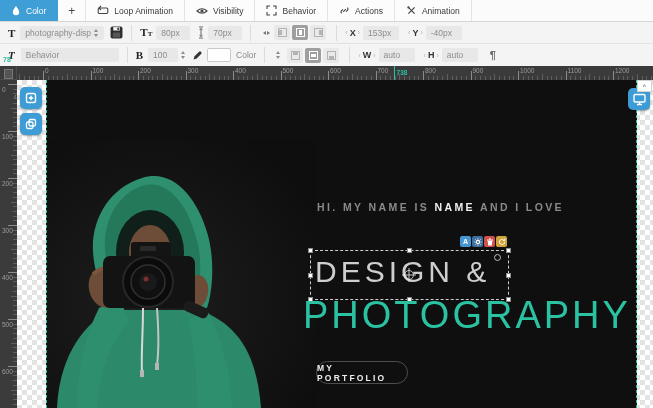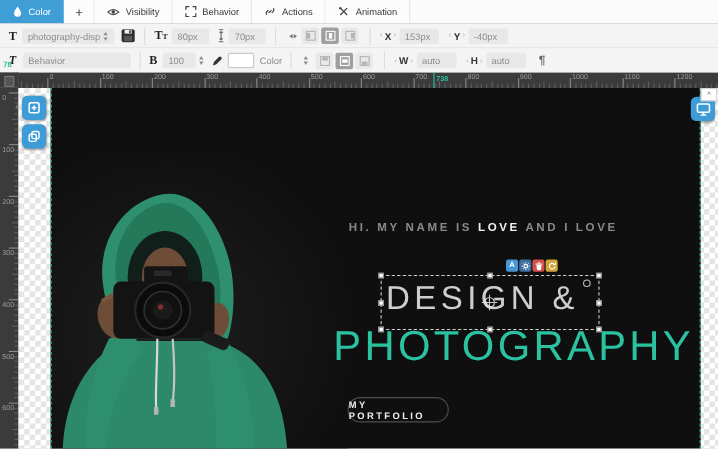--- a/index.html
+++ b/index.html
@@ -66,21 +66,21 @@
   .fb1{left:3px;top:7px;} .fb2{left:3px;top:33px;} .fb3{left:611px;top:8px;}
   .collapse{position:absolute;left:-3px;top:12px;color:#9a9a9a;font-size:8px;z-index:9;}
   .scrollup{position:absolute;left:620px;top:0;width:15px;height:12px;background:#fff;border:1px solid #d2d2d2;font-size:7px;color:#555;text-align:center;line-height:11px;box-sizing:border-box;z-index:9;cursor:pointer;}
 
   .photo{position:absolute;left:0;top:60px;width:270px;height:268px;}
 
   .intro{position:absolute;left:270px;top:121px;font-size:10.5px;letter-spacing:2.4px;color:#8a8a8a;white-space:nowrap;font-weight:bold;}
   .intro .name{color:#f0f0f0;}
   .ctxbtns{position:absolute;left:413px;top:156px;display:flex;gap:1px;}
   .ctxbtn{width:11px;height:11px;border-radius:2px;display:flex;align-items:center;justify-content:center;color:#fff;font-size:7px;font-weight:bold;cursor:pointer;}
-  .selbox{position:absolute;left:263px;top:170px;width:199px;height:50px;border:1px dashed #cfcfcf;box-sizing:border-box;margin-left:36px;}
+  .selbox{position:absolute;left:263px;top:170px;width:199px;height:50px;border:1px dashed #cfcfcf;box-sizing:border-box;}
   .hnd{position:absolute;width:5px;height:5px;background:#fff;border:1px solid #8a8a8a;box-sizing:border-box;}
   .headline1{position:absolute;left:4px;top:4px;font-size:30px;letter-spacing:4px;color:#cecece;font-weight:200;white-space:nowrap;}
   .crosshair{position:absolute;left:90px;top:16px;opacity:.85;}
   .rotdot{position:absolute;right:7px;top:3px;width:5px;height:5px;border:1px solid #bbb;border-radius:50%;}
   .headline2{position:absolute;left:256px;top:214px;font-size:38px;letter-spacing:3px;color:#2bc2a2;font-weight:200;white-space:nowrap;}
   .cta{position:absolute;left:269px;top:281px;width:92px;height:23px;border:1px solid #4e4e4e;border-radius:12px;color:#ededed;font-size:8.5px;font-weight:bold;letter-spacing:2.2px;display:flex;align-items:center;justify-content:center;box-sizing:border-box;cursor:pointer;}
 </style>
 </head>
 <body>
 
@@ -90,20 +90,29 @@
       <div class="tab active">
         <span class="tabicon">
           <svg width="10" height="11" viewBox="0 0 11 11">
             <path d="M5.5 0.5C5.5 0.5 2 5 2 7.2a3.5 3.5 0 0 0 7 0C9 5 5.5 0.5 5.5 0.5Z" fill="#fff"></path>
           </svg>
         </span>
         <span>Color</span>
       </div>
       <div class="tab plus">
         <span>+</span>
+      </div>
+      <div class="tab">
+        <span class="tabicon">
+          <svg width="12" height="11" viewBox="0 0 12 11">
+            <rect x="1.2" y="3" width="9.6" height="5.5" rx="1.2" fill="none" stroke="#444" stroke-width="1.1"></rect>
+            <path d="M4 1l-2 2 2 2" fill="none" stroke="#444" stroke-width="1.1"></path>
+          </svg>
+        </span>
+        <span>Loop Animation</span>
       </div>
       <div class="tab">
         <span class="tabicon">
           <svg width="12" height="10" viewBox="0 0 12 10">
             <path d="M1 5Q6 0.5 11 5Q6 9.5 1 5Z" fill="none" stroke="#444" stroke-width="1.1"></path>
             <circle cx="6" cy="5" r="1.6" fill="#444"></circle>
           </svg>
         </span>
         <span>Visibility</span>
       </div>
@@ -506,21 +515,21 @@
         <circle cx="101" cy="142" r="17" fill="#101010" stroke="#303030" stroke-width="1.5"></circle>
         <circle cx="101" cy="142" r="9" fill="#1a1a1a"></circle>
         <circle cx="99" cy="139" r="2.5" fill="#7e2e2e"></circle>
         <rect x="136" y="164" width="26" height="11" rx="4.5" fill="#1b1b1b" transform="rotate(24 149 169)"></rect>
         <path d="M96 168 C96 195 94 215 95 232" stroke="#d8d8d8" stroke-width="2" fill="none"></path>
         <path d="M110 168 C112 195 112 210 110 225" stroke="#c4c4c4" stroke-width="2" fill="none"></path>
         <rect x="93" y="230" width="4" height="7" fill="#b5b5b5"></rect>
         <rect x="108" y="223" width="4" height="7" fill="#b5b5b5"></rect>
       </svg>
 
-      <div class="intro"><span>HI. MY NAME IS </span><span class="name">LOVE</span><span> AND I LOVE</span></div>
+      <div class="intro"><span>HI. MY NAME IS </span><span class="name">NAME</span><span> AND I LOVE</span></div>
 
       <div class="ctxbtns">
           <span class="ctxbtn" style="background: rgb(69, 150, 211);">A</span>
           <span class="ctxbtn" style="background: rgb(63, 111, 160);">
             <svg width="8" height="8" viewBox="0 0 8 8">
               <circle cx="4" cy="4" r="1.6" fill="none" stroke="#fff" stroke-width="1.1"></circle>
               <path d="M4 0.3v1.2M4 6.5v1.2M0.3 4h1.2M6.5 4h1.2M1.4 1.4l0.9 0.9M5.7 5.7l0.9 0.9M6.6 1.4l-0.9 0.9M2.3 5.7l-0.9 0.9" stroke="#fff" stroke-width="0.9"></path>
             </svg>
           </span>
           <span class="ctxbtn" style="background: rgb(208, 80, 74);">

